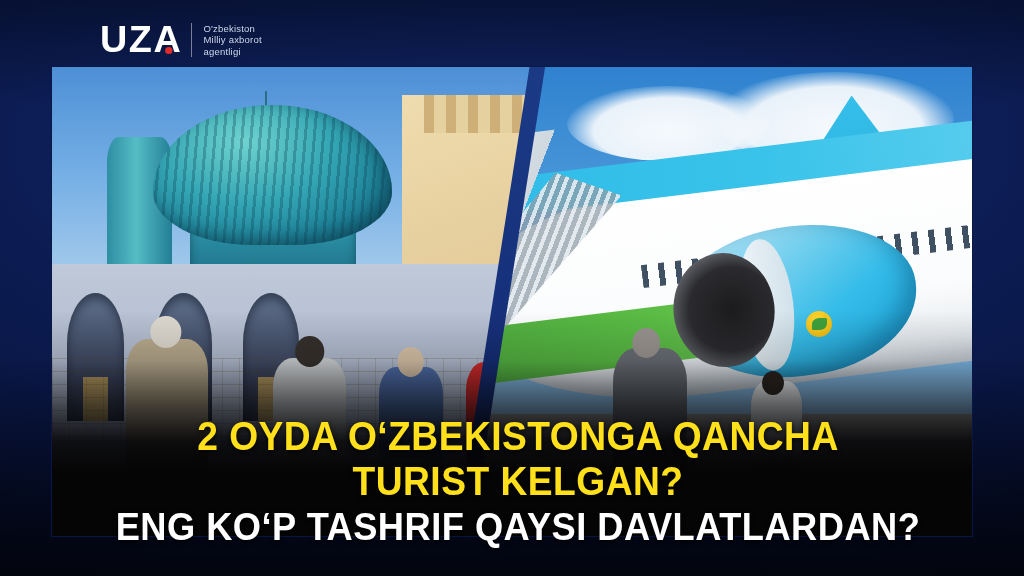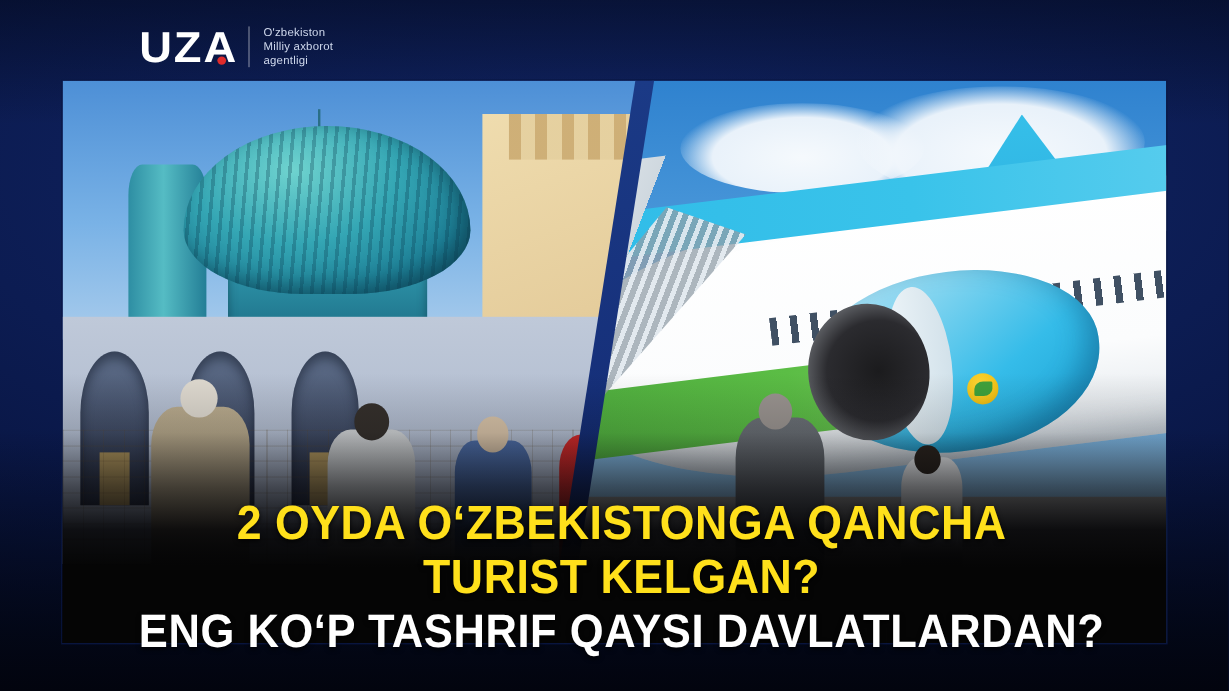--- a/index.html
+++ b/index.html
@@ -24,23 +24,24 @@
   }
   .backdrop-vignette {
     position: absolute;
     inset: 0;
     background:
       linear-gradient(to bottom, rgba(3,8,26,0.55) 0%, rgba(3,8,26,0) 18%, rgba(3,8,26,0) 62%, rgba(2,5,16,0.85) 92%, #02040e 100%);
   }
   
   .brand {
     position: absolute;
-    left: 116px;
+    left: 100px;
     top: 22px;
     display: flex;
+    align-items: center;
     gap: 12px;
     z-index: 40;
   }
   .brand-mark {
     position: relative;
     font-size: 36px;
     line-height: 36px;
     font-weight: 700;
     letter-spacing: 1.5px;
     color: #ffffff;

